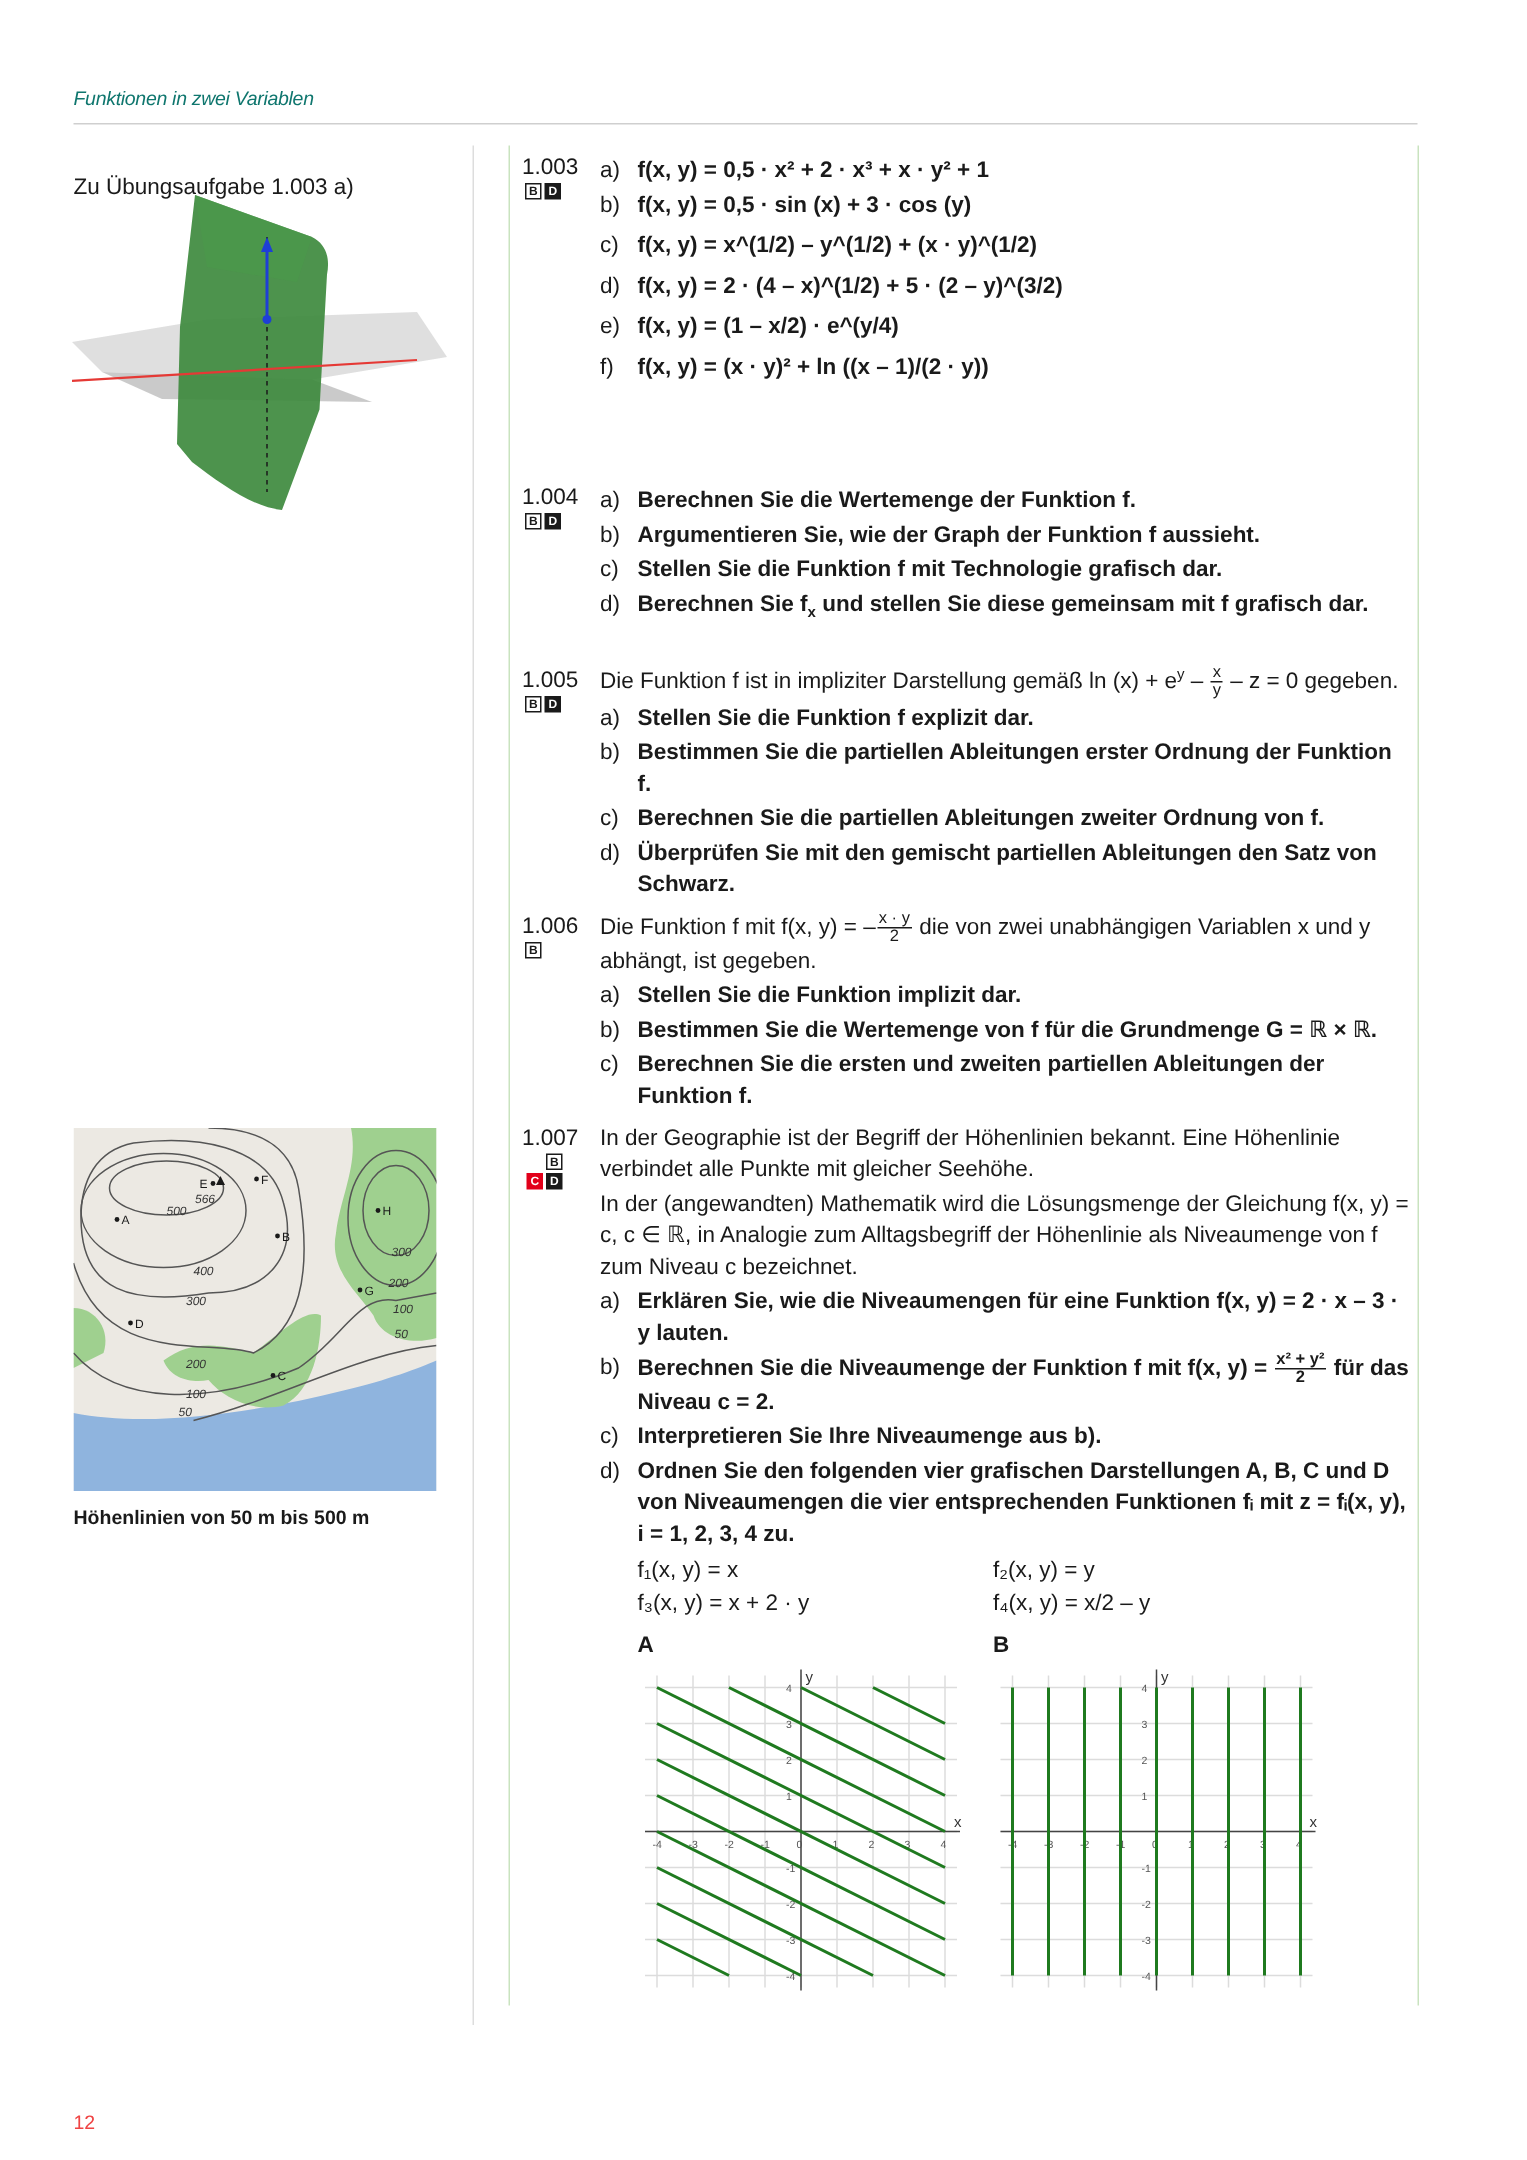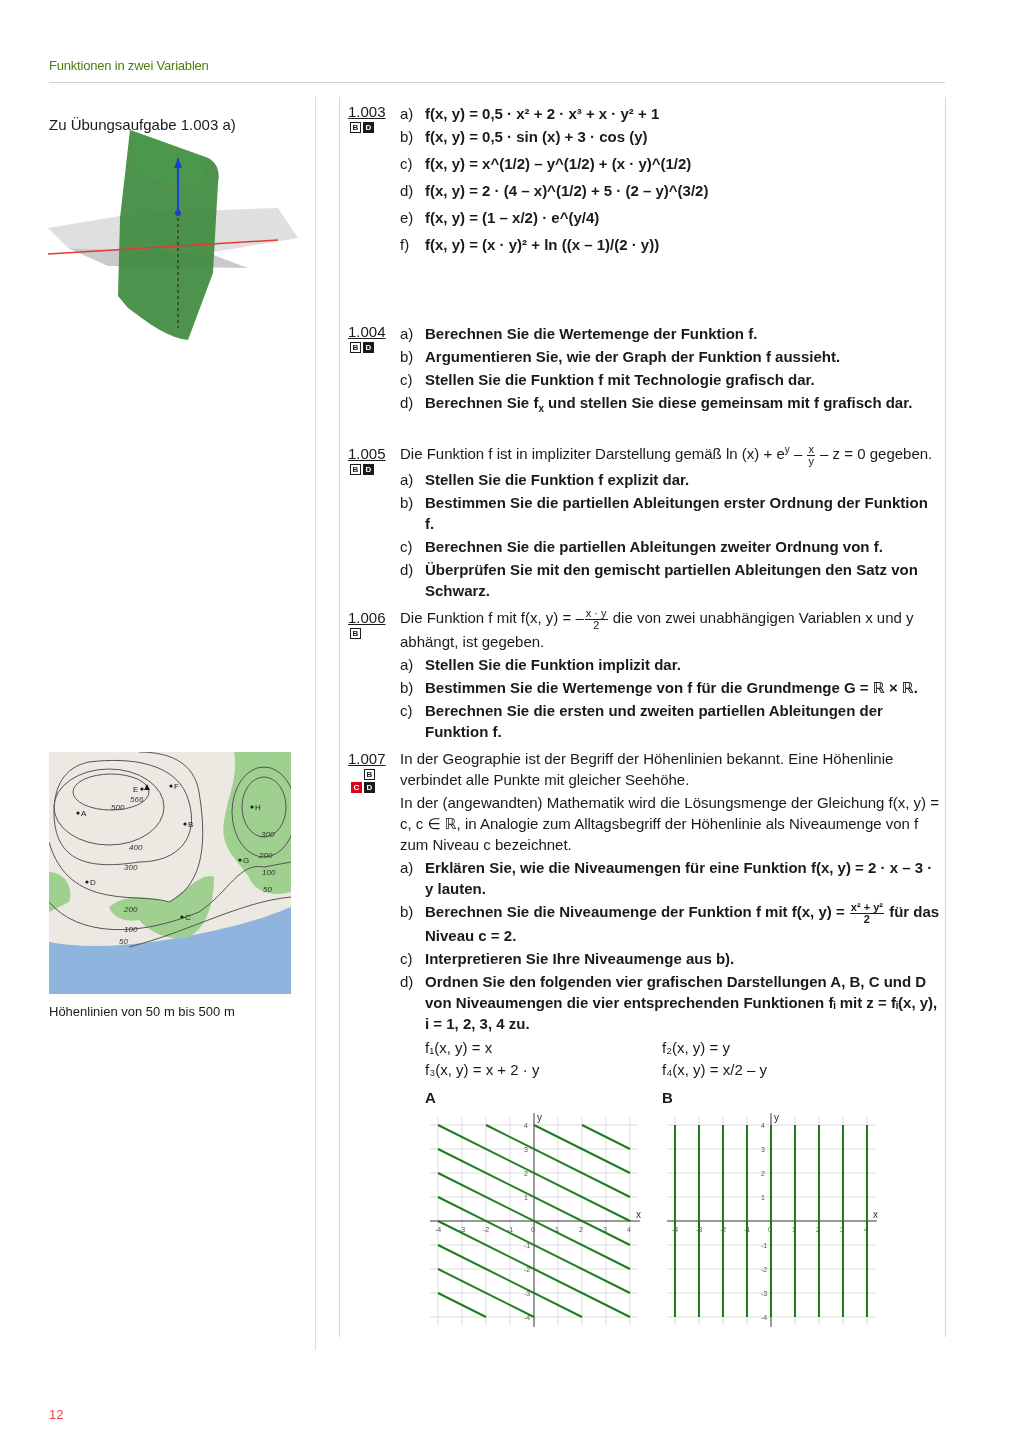--- a/index.html
+++ b/index.html
@@ -1,33 +1,33 @@
 <!DOCTYPE html>
 <html><head>
 <meta charset="utf-8">
 <style>
   html, body { margin: 0; padding: 0; background: #ffffff; }
   body { width: 1018px; height: 1440px; position: relative; overflow: hidden;
          font-family: "Liberation Sans", "DejaVu Sans", sans-serif; color: #1a1a1a; }
-  .header-title { position: absolute; left: 49px; top: 58px; font-size: 13px; color: #4d7c0f; letter-spacing: -0.2px; }
+  .header-title { position: absolute; left: 49px; top: 58px; font-size: 13px; color: #0f766e; letter-spacing: -0.2px; font-style: italic; }
   .header-rule { position: absolute; left: 49px; top: 82px; width: 896px; height: 1px; background: #cfcfcf; }
   .divider-gray { position: absolute; left: 315px; top: 97px; width: 1px; height: 1253px; background: #dddddd; }
   .divider-green-l { position: absolute; left: 339px; top: 97px; width: 1px; height: 1240px; background: #c9e3bf; }
   .divider-green-r { position: absolute; left: 945px; top: 97px; width: 1px; height: 1240px; background: #c9e3bf; }
 
   .side-caption { position: absolute; left: 49px; font-size: 15px; color: #1a1a1a; }
-  .side-caption.small { font-size: 13px; }
+  .side-caption.small { font-size: 13px; font-weight: bold; }
 
   .fig3d { position: absolute; left: 48px; top: 128px; width: 250px; height: 215px; }
   .map { position: absolute; left: 49px; top: 752px; width: 242px; height: 242px; }
 
   .page-num { position: absolute; left: 49px; top: 1367px; font-size: 13px; color: #ef4444; margin-top: 40px; }
 
   .exercise { position: absolute; left: 348px; width: 592px; font-size: 15px; line-height: 21px; }
-  .ex-num { position: absolute; left: 0; top: 0; font-size: 15px; text-decoration: underline; }
+  .ex-num { position: absolute; left: 0; top: 0; font-size: 15px; }
   .ex-body { margin-left: 52px; }
   .badges { position: absolute; left: 2px; top: 21px; display: flex; gap: 2px; }
   .badges.stack { flex-direction: column; align-items: flex-end; width: 25px; gap: 2px; }
   .badge-row { display: flex; gap: 2px; }
   .badge { width: 11px; height: 11px; font-size: 8px; line-height: 11px; text-align: center; font-weight: bold; box-sizing: border-box; }
   .badge.outline { border: 1px solid #1a1a1a; color: #1a1a1a; background: #fff; line-height: 9px; }
   .badge.dark { background: #1a1a1a; color: #fff; }
   .badge.red { background: #e2001a; color: #fff; }
 
   .item { display: flex; margin-top: 2px; }

